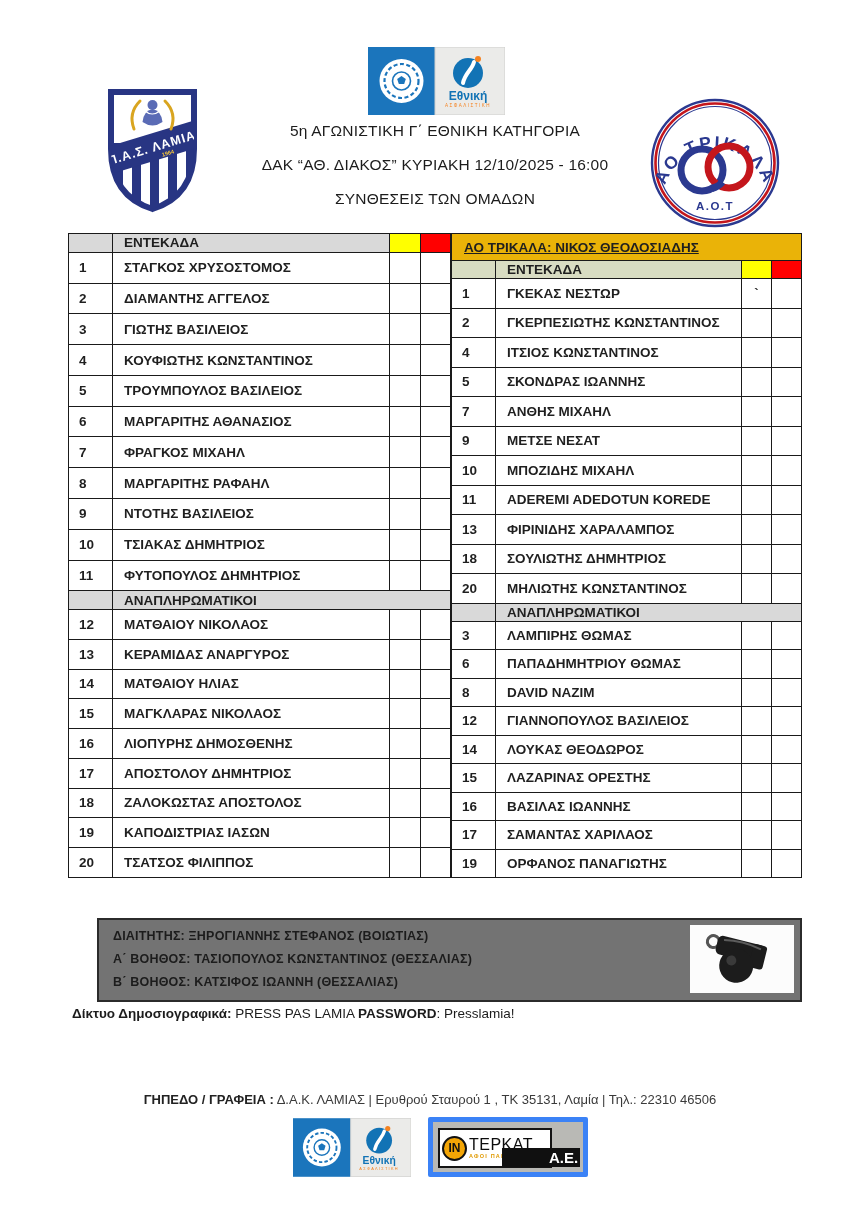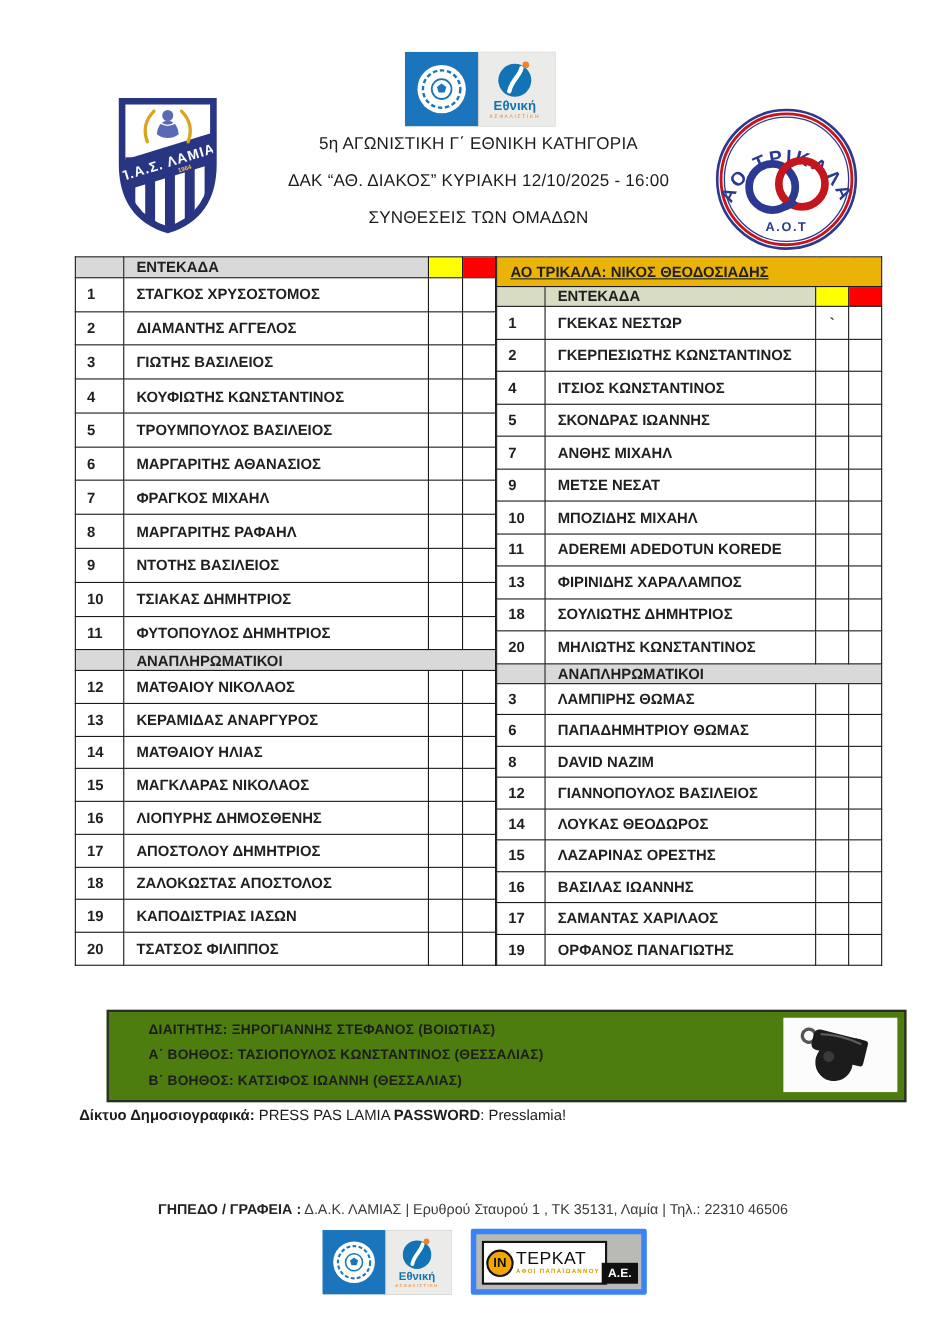--- a/index.html
+++ b/index.html
@@ -22,21 +22,21 @@
   table.team tr.player{height:29.5px;}
   table.team tr.sub{height:28.5px;}
   table.team td.team-title{padding-left:12px;}
   table.team td.num{padding-left:10px;}
   table.team td.name{padding-left:11px;}
   table.team td.label{padding-left:11px;}
   table.team td.card{text-align:center;font-size:13px;}
 
   
   .officials-box{position:absolute;left:97px;top:918px;width:701px;height:80px;
-                 border:2px solid #2b2b2b;background:#4d7c0f;padding-left:22px;}
+                 border:2px solid #2b2b2b;background:#737373;}
   .official-line{margin:9px 0 0 14px;font-weight:bold;font-size:12.5px;color:#1c1c1c;letter-spacing:.2px;}
   .whistle{position:absolute;right:6px;top:5px;}
 
   
   .press-line{position:absolute;left:72px;top:1006px;font-size:13.5px;color:#1c1c1c;}
   .press-line .b{font-weight:bold;}
   .venue-line{position:absolute;left:0;right:0;top:1092px;text-align:center;font-size:13px;color:#3a3a3a;}
   .venue-line .b{font-weight:bold;color:#222;}
 
   
@@ -45,21 +45,21 @@
             margin-left:17px;border-radius:2px;}
   .interkat-inner{position:absolute;left:5px;top:6px;width:110px;height:36px;background:#fff;
                   border:2px solid #141414;display:flex;align-items:center;}
   .interkat-in{width:25px;height:25px;border-radius:50%;background:#f3a505;color:#111;
                font-weight:bold;font-size:12px;display:flex;align-items:center;justify-content:center;
                margin-left:2px;flex:0 0 auto;border:2px solid #111;box-sizing:border-box;}
   .interkat-word{margin-left:2px;line-height:1;}
   .interkat-main{font-weight:normal;font-size:16px;letter-spacing:.5px;color:#0c0c0c;}
   .interkat-sub{font-weight:bold;font-size:5.5px;color:#e09a00;letter-spacing:1.2px;margin-top:1px;}
   .interkat-ae{position:absolute;right:3px;bottom:5px;width:33px;height:19px;background:#101010;
-               color:#fff;font-weight:bold;font-size:11px;display:flex;align-items:center;justify-content:center;}
+               color:#fff;font-weight:bold;font-size:15px;display:flex;align-items:center;justify-content:center;padding-left:45px;}
 </style>
 </head>
 <body>
 
 <div class="page">
 
   <svg class="badge" style="left:104px;top:87px;" width="97" height="127" viewBox="0 0 97 127">
     <defs>
       <clipPath id="shieldClip">
         <path d="M7,5 H90 V62 Q90,109 48.5,122 Q7,109 7,62 Z"></path>

